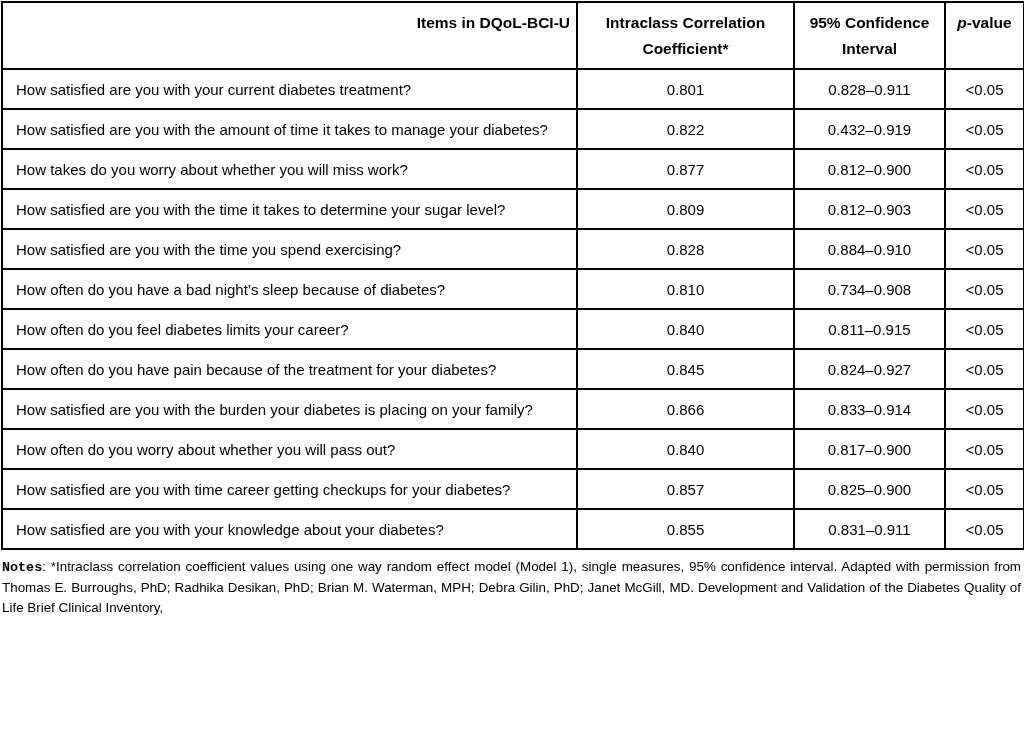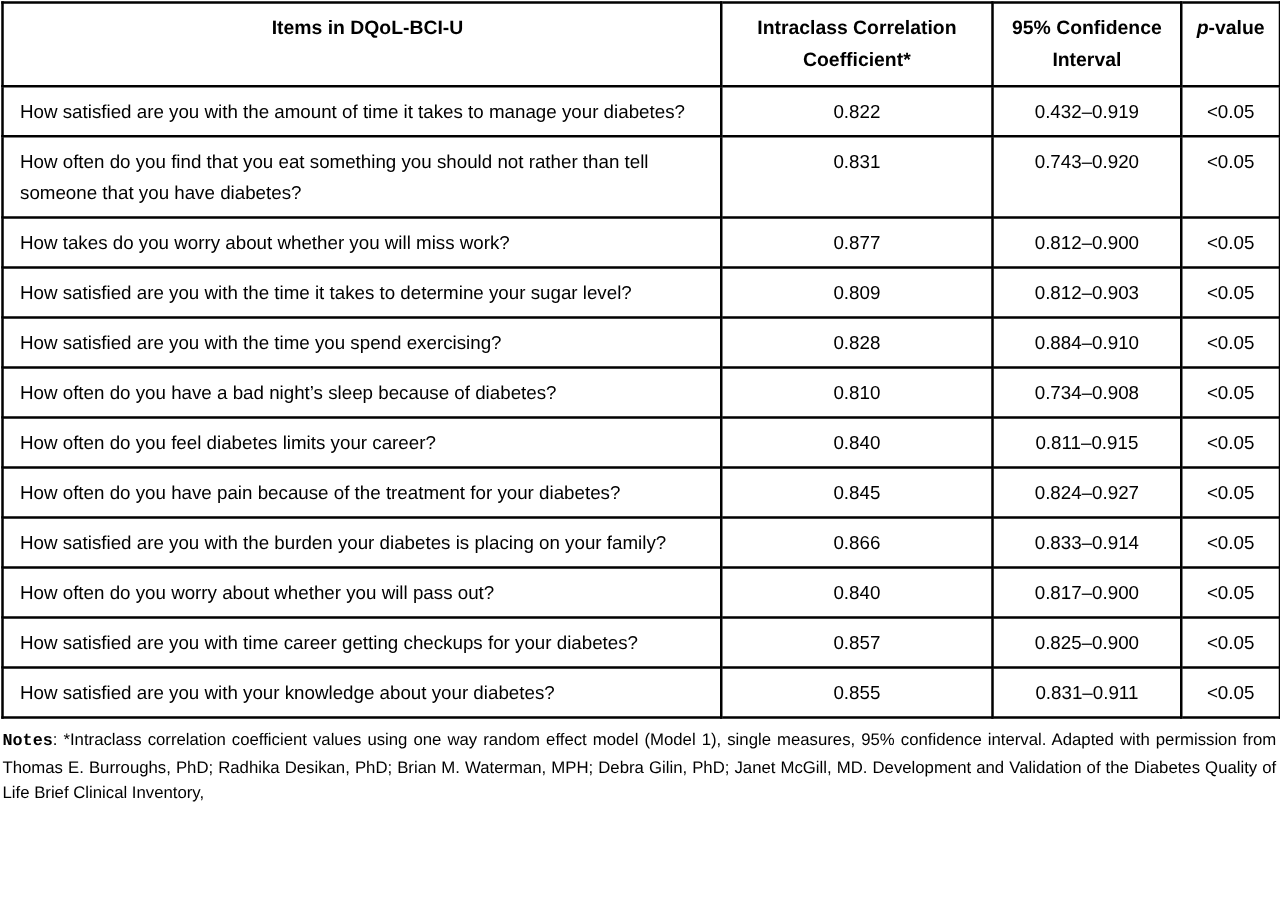--- a/index.html
+++ b/index.html
@@ -38,21 +38,21 @@
   }
   table.icc-table th {
     font-weight: bold;
     font-size: 15.5px;
     line-height: 26px;
     text-align: center;
     padding: 7px 6px 6px 6px;
     height: 61px;
   }
   table.icc-table th.c-item {
-    text-align: center;
+    text-align: right;
     padding-left: 15px;
   }
   table.icc-table th i {
     font-style: italic;
   }
   table.icc-table td {
     font-size: 15px;
     line-height: 25px;
     padding: 7px 6px 6px 6px;
     height: 39px;
@@ -95,29 +95,29 @@
     <thead>
       <tr>
         <th class="c-item">Items in DQoL-BCI-U</th>
         <th class="c-icc">Intraclass Correlation Coefficient*</th>
         <th class="c-ci">95% Confidence Interval</th>
         <th class="c-p"><i>p</i><span>-value</span></th>
       </tr>
     </thead>
     <tbody>
         <tr>
+          <td class="c-item">How satisfied are you with your current diabetes treatment?</td>
+          <td class="c-icc">0.801</td>
+          <td class="c-ci">0.828–0.911</td>
+          <td class="c-p">&lt;0.05</td>
+        </tr>
+        <tr>
           <td class="c-item">How satisfied are you with the amount of time it takes to manage your diabetes?</td>
           <td class="c-icc">0.822</td>
           <td class="c-ci">0.432–0.919</td>
-          <td class="c-p">&lt;0.05</td>
-        </tr>
-        <tr>
-          <td class="c-item">How often do you find that you eat something you should not rather than tell someone that you have diabetes?</td>
-          <td class="c-icc">0.831</td>
-          <td class="c-ci">0.743–0.920</td>
           <td class="c-p">&lt;0.05</td>
         </tr>
         <tr>
           <td class="c-item">How takes do you worry about whether you will miss work?</td>
           <td class="c-icc">0.877</td>
           <td class="c-ci">0.812–0.900</td>
           <td class="c-p">&lt;0.05</td>
         </tr>
         <tr>
           <td class="c-item">How satisfied are you with the time it takes to determine your sugar level?</td>

